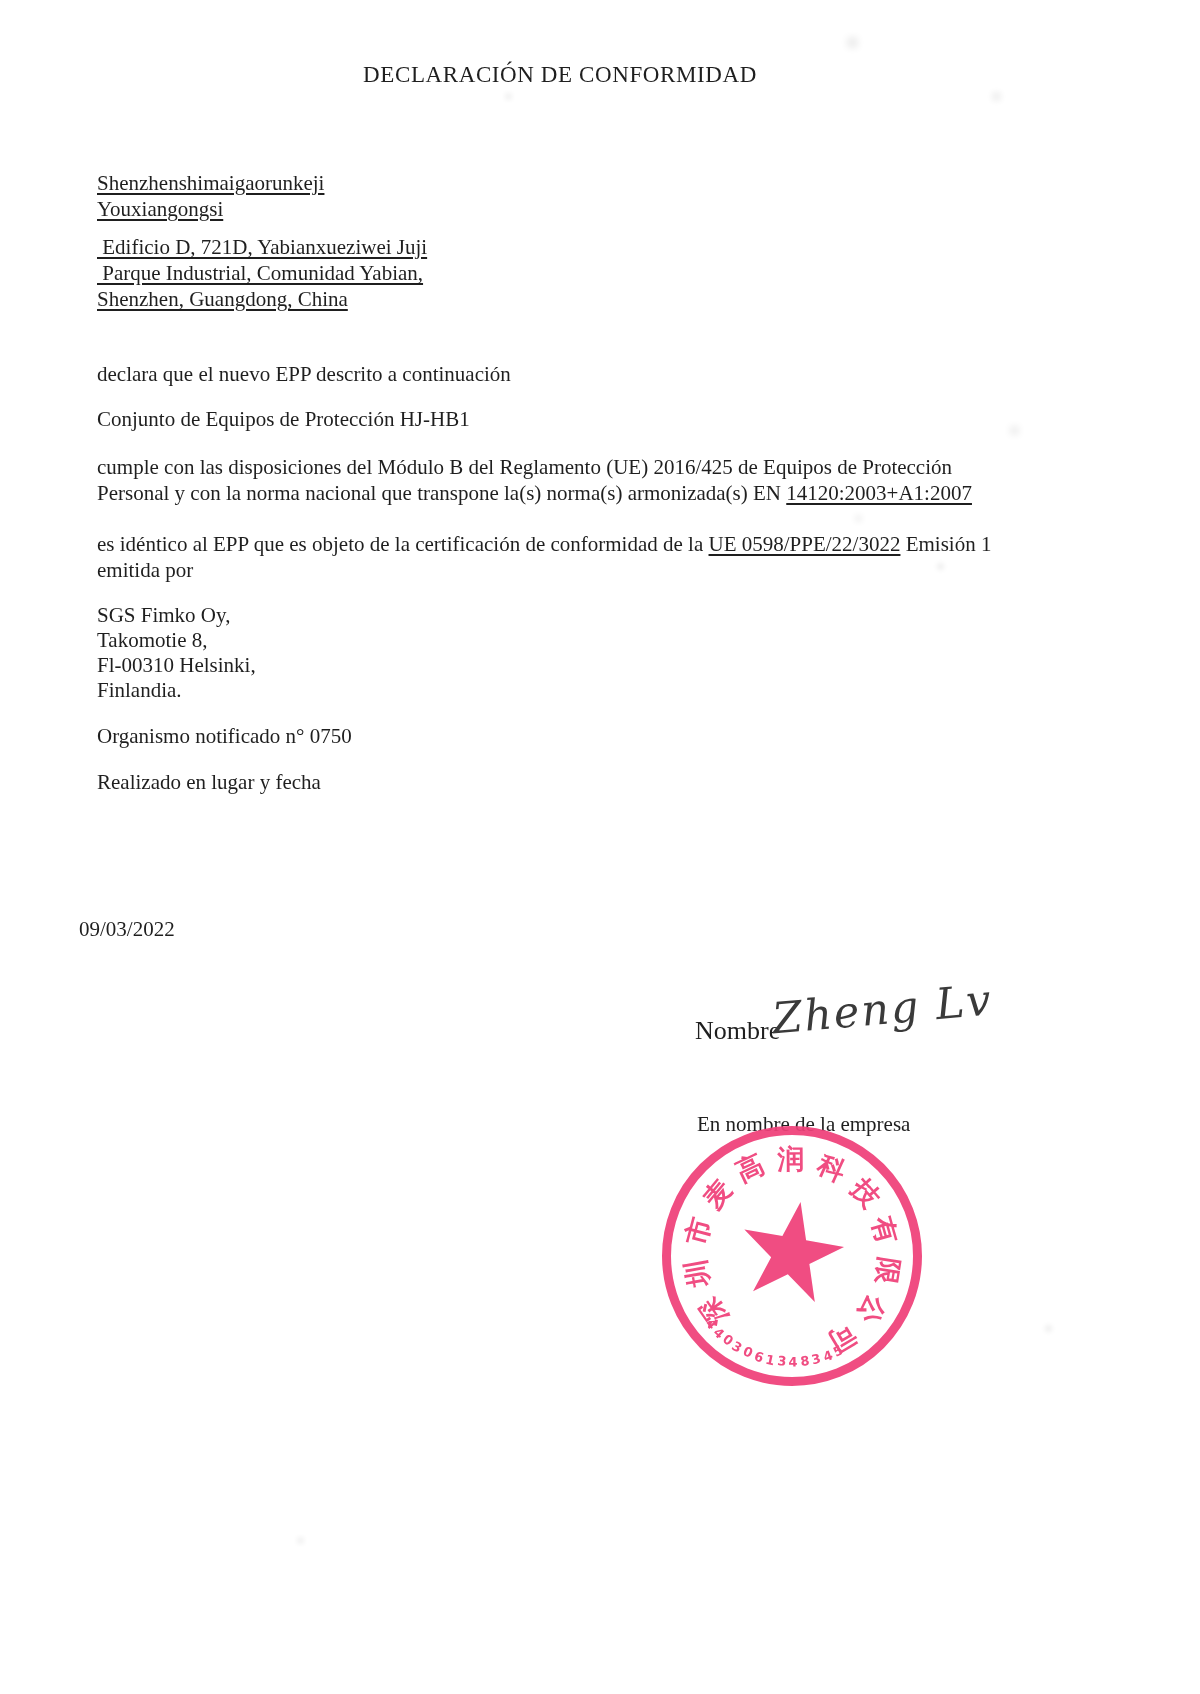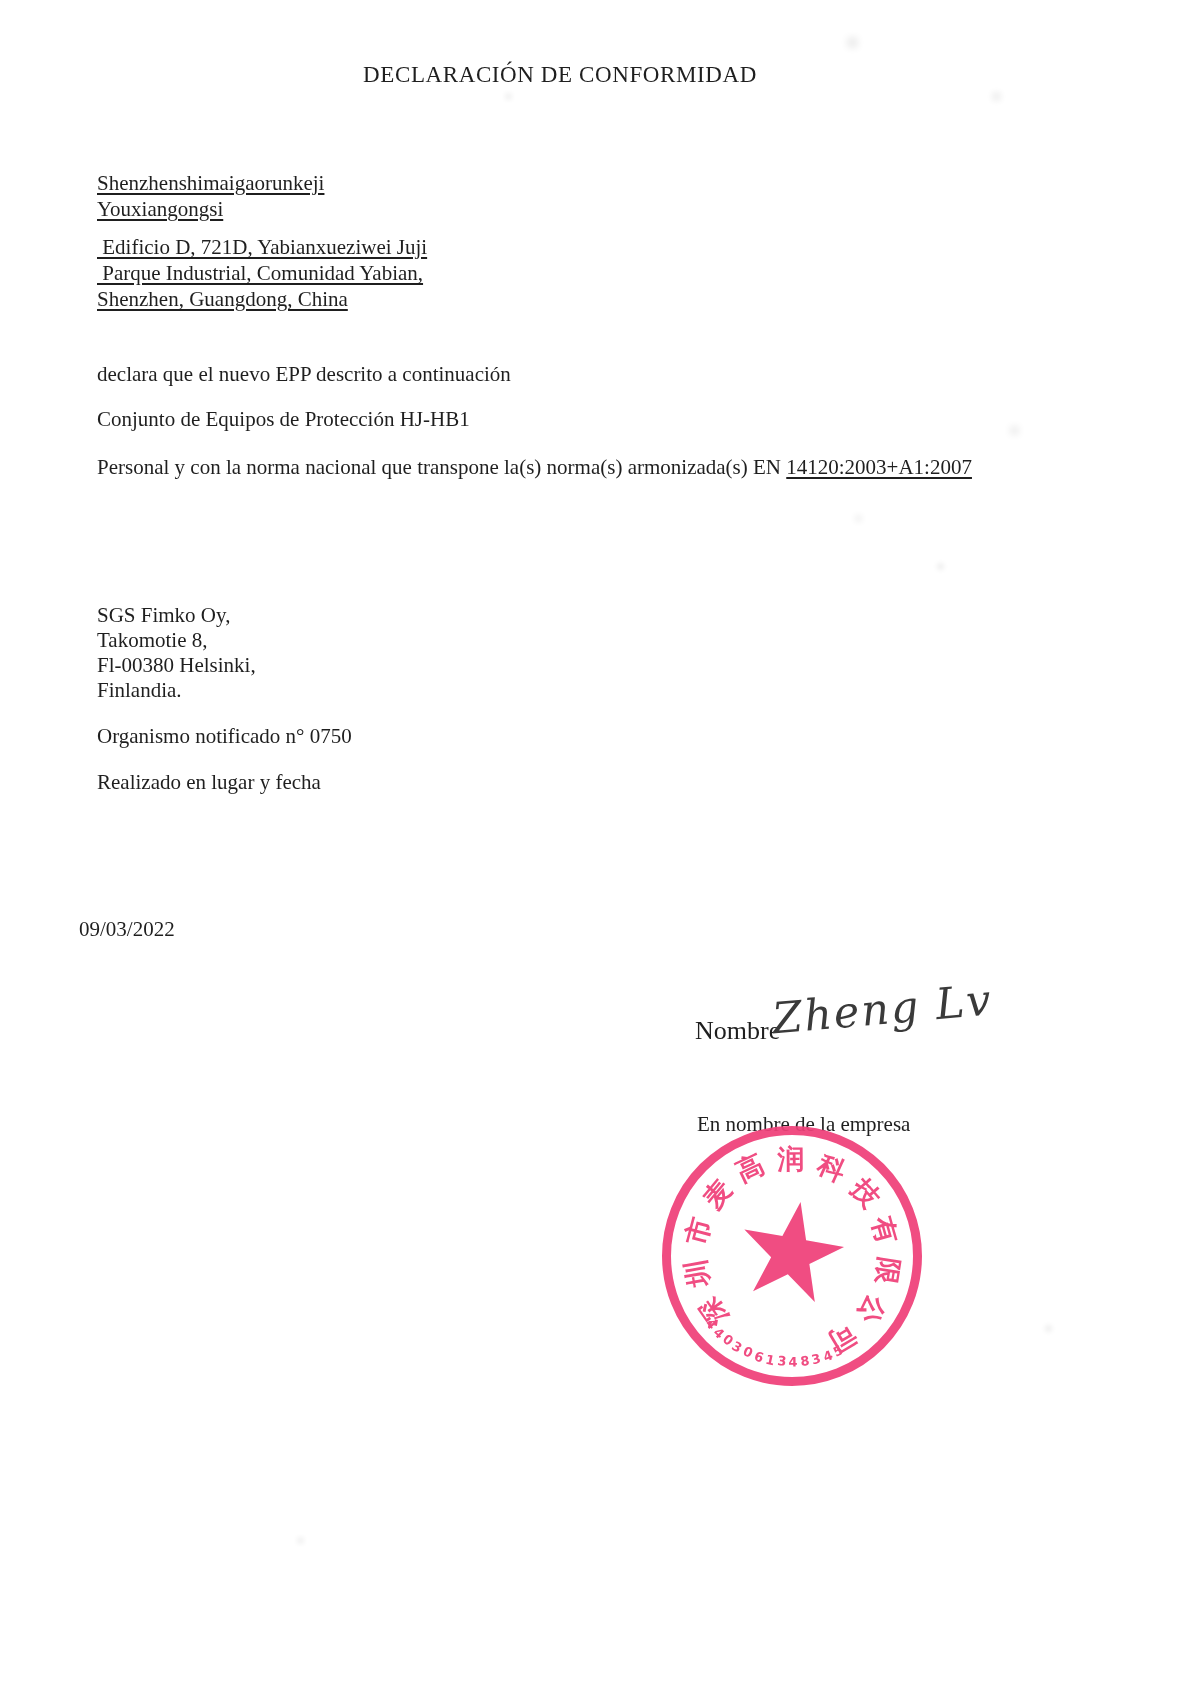--- a/index.html
+++ b/index.html
@@ -108,30 +108,37 @@
     <div><span class="u">&nbsp;Edificio D, 721D, Yabianxueziwei Juji</span></div>
     <div><span class="u">&nbsp;Parque Industrial, Comunidad Yabian,</span></div>
     <div><span class="u">Shenzhen, Guangdong, China</span></div>
   </div>
 
   <div class="abs body-text declara">declara que el nuevo EPP descrito a continuación</div>
 
   <div class="abs body-text producto">Conjunto de Equipos de Protección HJ-HB1</div>
 
   <div class="abs body-text cumple">
+    <div>cumple con las disposiciones del Módulo B del Reglamento (UE) 2016/425 de Equipos de Protección</div>
     <div>
       <span>Personal y con la norma nacional que transpone la(s) norma(s) armonizada(s) EN </span><span class="u">14120:2003+A1:2007</span>
     </div>
   </div>
 
+  <div class="abs body-text identico">
+    <div>
+      <span>es idéntico al EPP que es objeto de la certificación de conformidad de la </span><span class="u">UE 0598/PPE/22/3022</span><span> Emisión 1</span>
+    </div>
+    <div>emitida por</div>
+  </div>
 
   <div class="abs body-text sgs">
     <div>SGS Fimko Oy,</div>
     <div>Takomotie 8,</div>
-    <div>Fl-00380 Helsinki,</div>
+    <div>Fl-00310 Helsinki,</div>
     <div>Finlandia.</div>
   </div>
 
   <div class="abs body-text organismo">Organismo notificado n° 0750</div>
 
   <div class="abs body-text realizado">Realizado en lugar y fecha</div>
 
 
   <div class="abs body-text fecha">09/03/2022</div>
 

